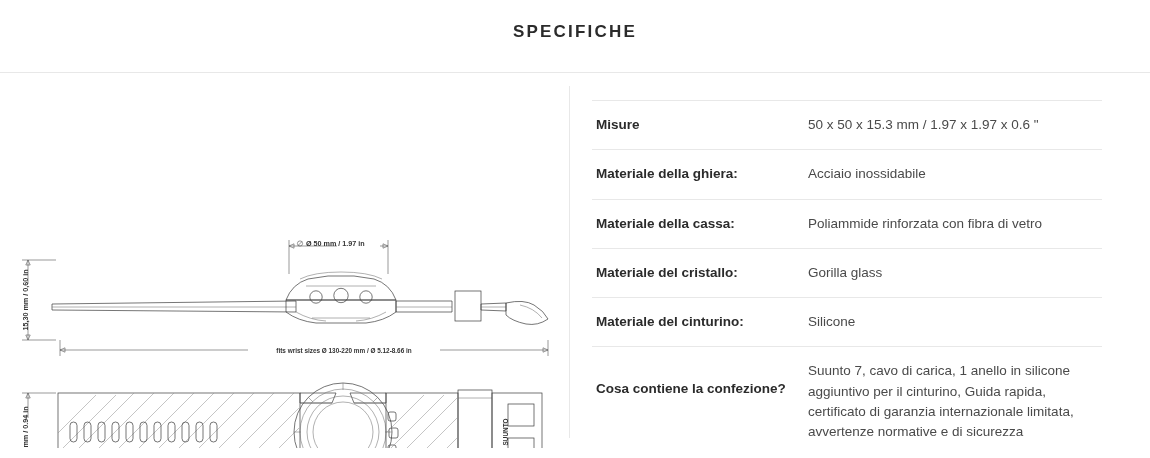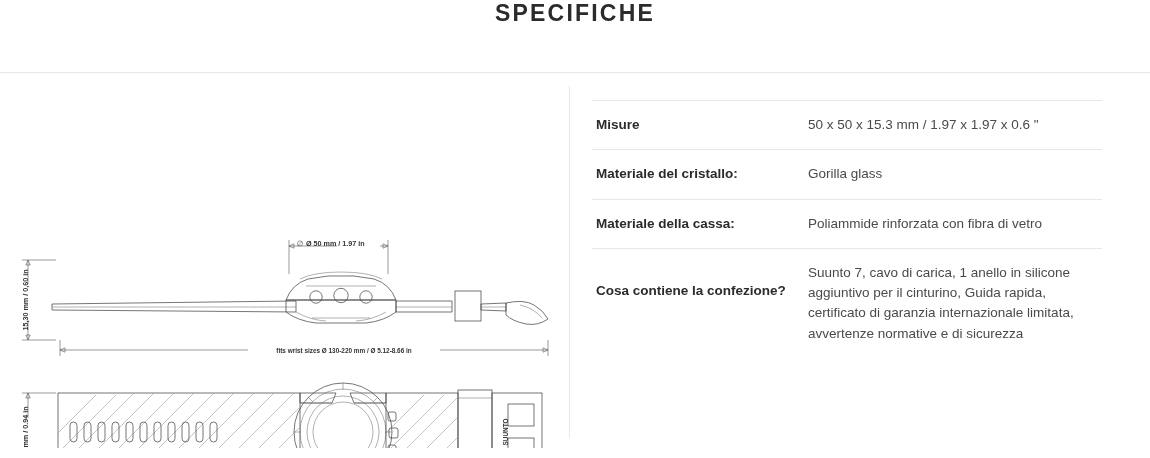--- a/index.html
+++ b/index.html
@@ -9,24 +9,25 @@
   }
   body {
     width: 1150px; height: 458px;
     font-family: "Liberation Sans", sans-serif;
     color: #2b2b2b;
     overflow: hidden;
     position: relative;
   }
   .page-title {
     text-align: center;
-    font-size: 23px;
+    font-size: 17px;
     font-weight: bold;
     letter-spacing: 2.2px;
     color: #2b2b2b;
+    padding-top: 22px;
     height: 70px;
   }
   .title-rule {
     position: absolute;
     top: 72px; left: 0; width: 1150px;
     height: 1px;
     background: #e8e8e8;
   }
   .content {
     display: flex;
@@ -274,26 +275,34 @@
   </div>
 
   <div class="spec-col">
     <table class="spec">
       <tbody>
         <tr>
           <td class="k">Misure</td>
           <td class="v">50 x 50 x 15.3 mm / 1.97 x 1.97 x 0.6 "</td>
         </tr>
         <tr>
+          <td class="k">Materiale della ghiera:</td>
+          <td class="v">Acciaio inossidabile</td>
+        </tr>
+        <tr>
+          <td class="k">Materiale della cassa:</td>
+          <td class="v">Poliammide rinforzata con fibra di vetro</td>
+        </tr>
+        <tr>
           <td class="k">Materiale del cristallo:</td>
           <td class="v">Gorilla glass</td>
         </tr>
         <tr>
-          <td class="k">Materiale della cassa:</td>
-          <td class="v">Poliammide rinforzata con fibra di vetro</td>
+          <td class="k">Materiale del cinturino:</td>
+          <td class="v">Silicone</td>
         </tr>
         <tr>
           <td class="k mid">Cosa contiene la confezione?</td>
           <td class="v">Suunto 7, cavo di carica, 1 anello in silicone aggiuntivo per il cinturino, Guida rapida, certificato di garanzia internazionale limitata, avvertenze normative e di sicurezza</td>
         </tr>
       </tbody>
     </table>
   </div>
 
 </div>

